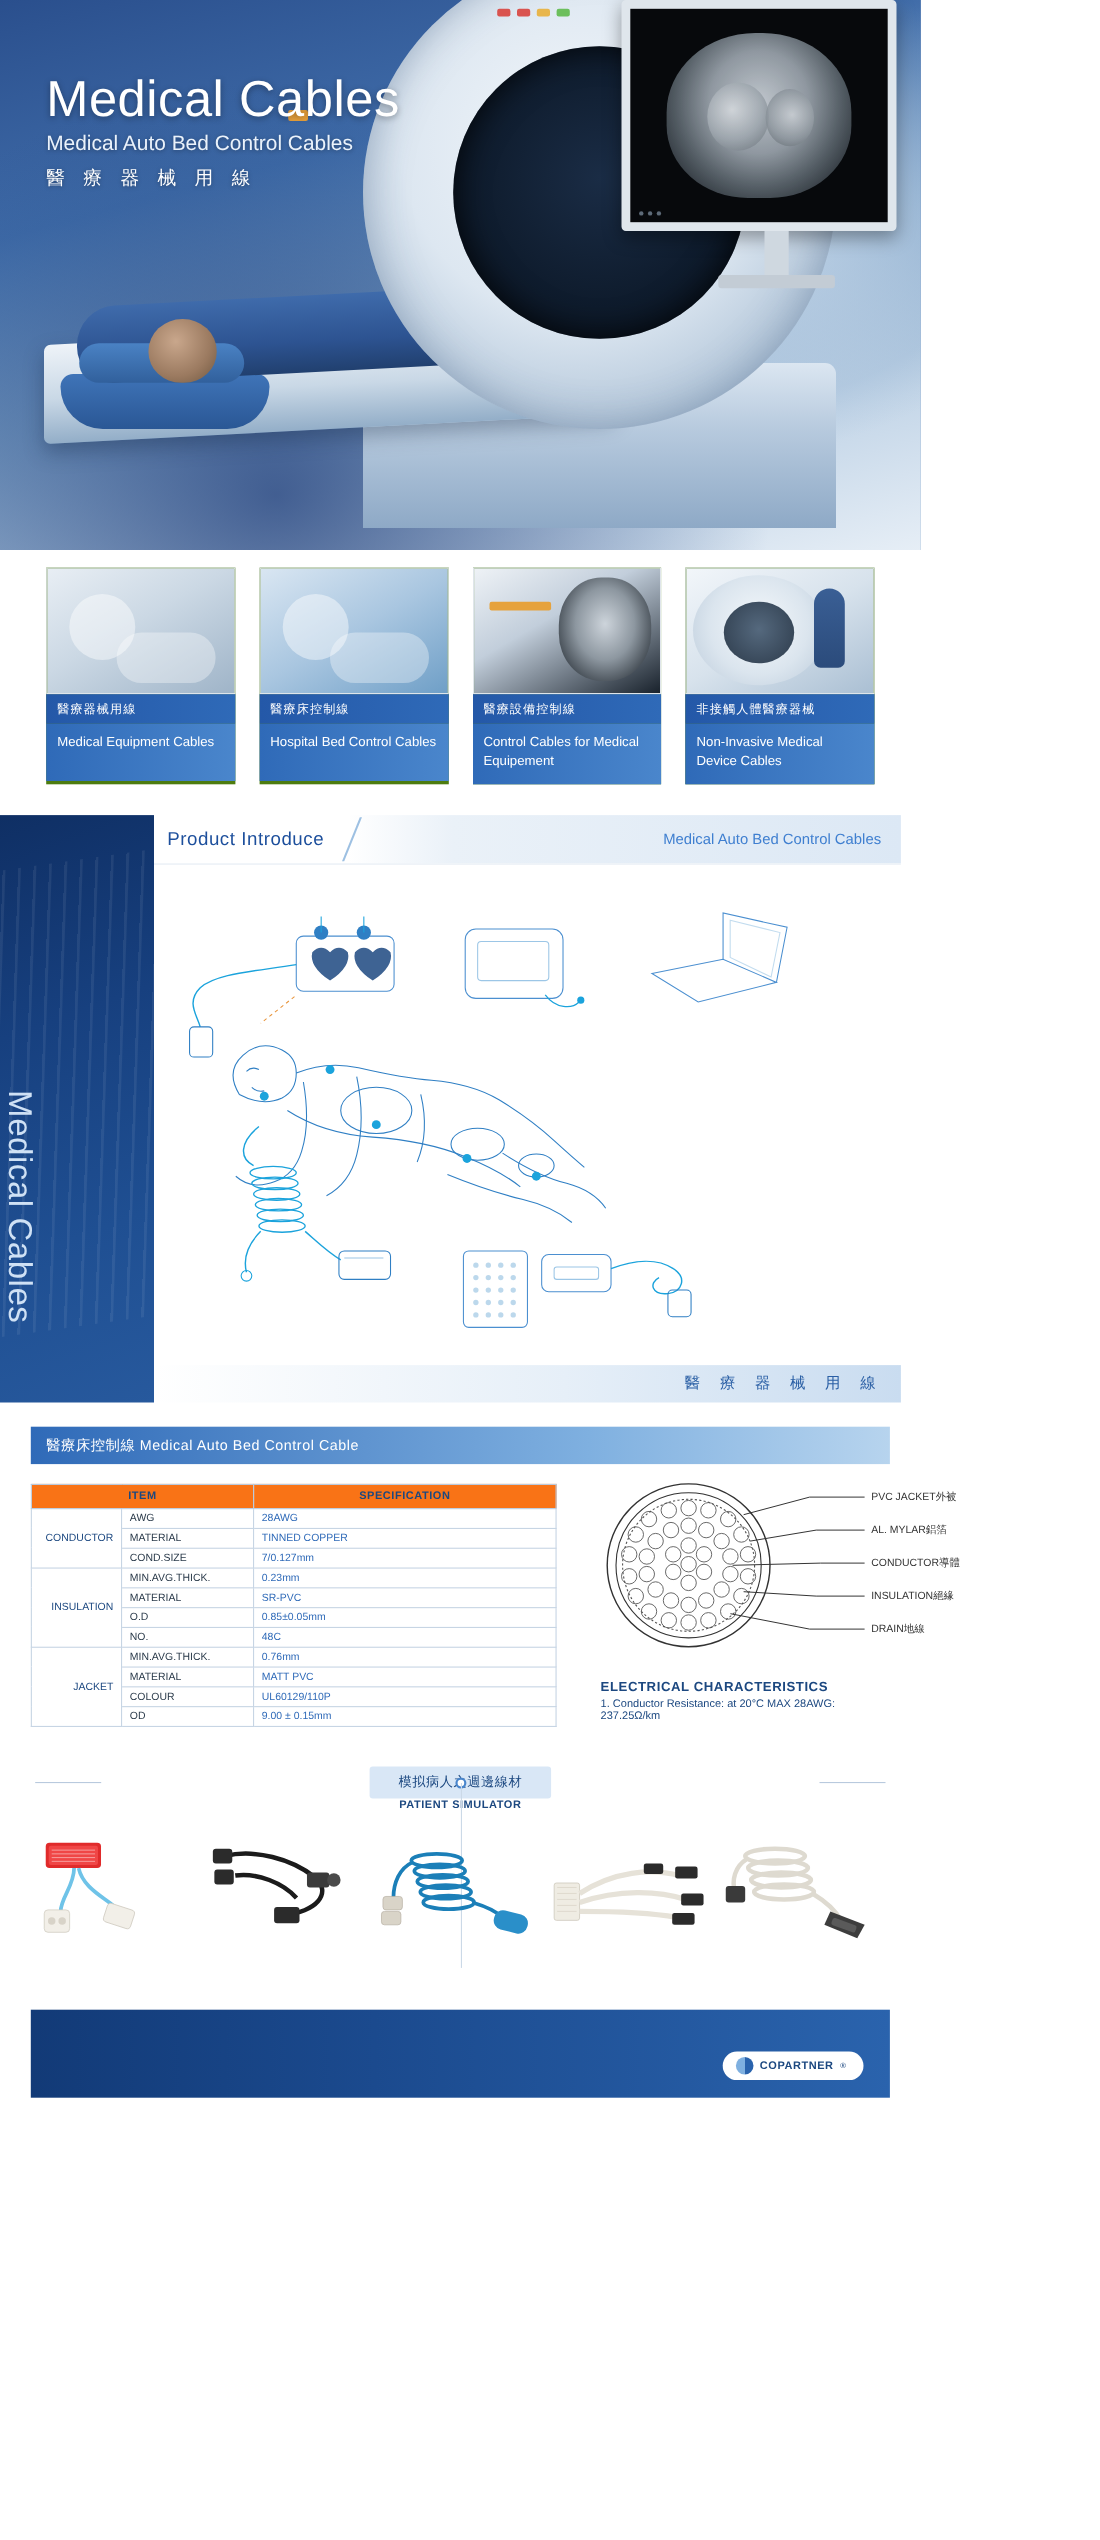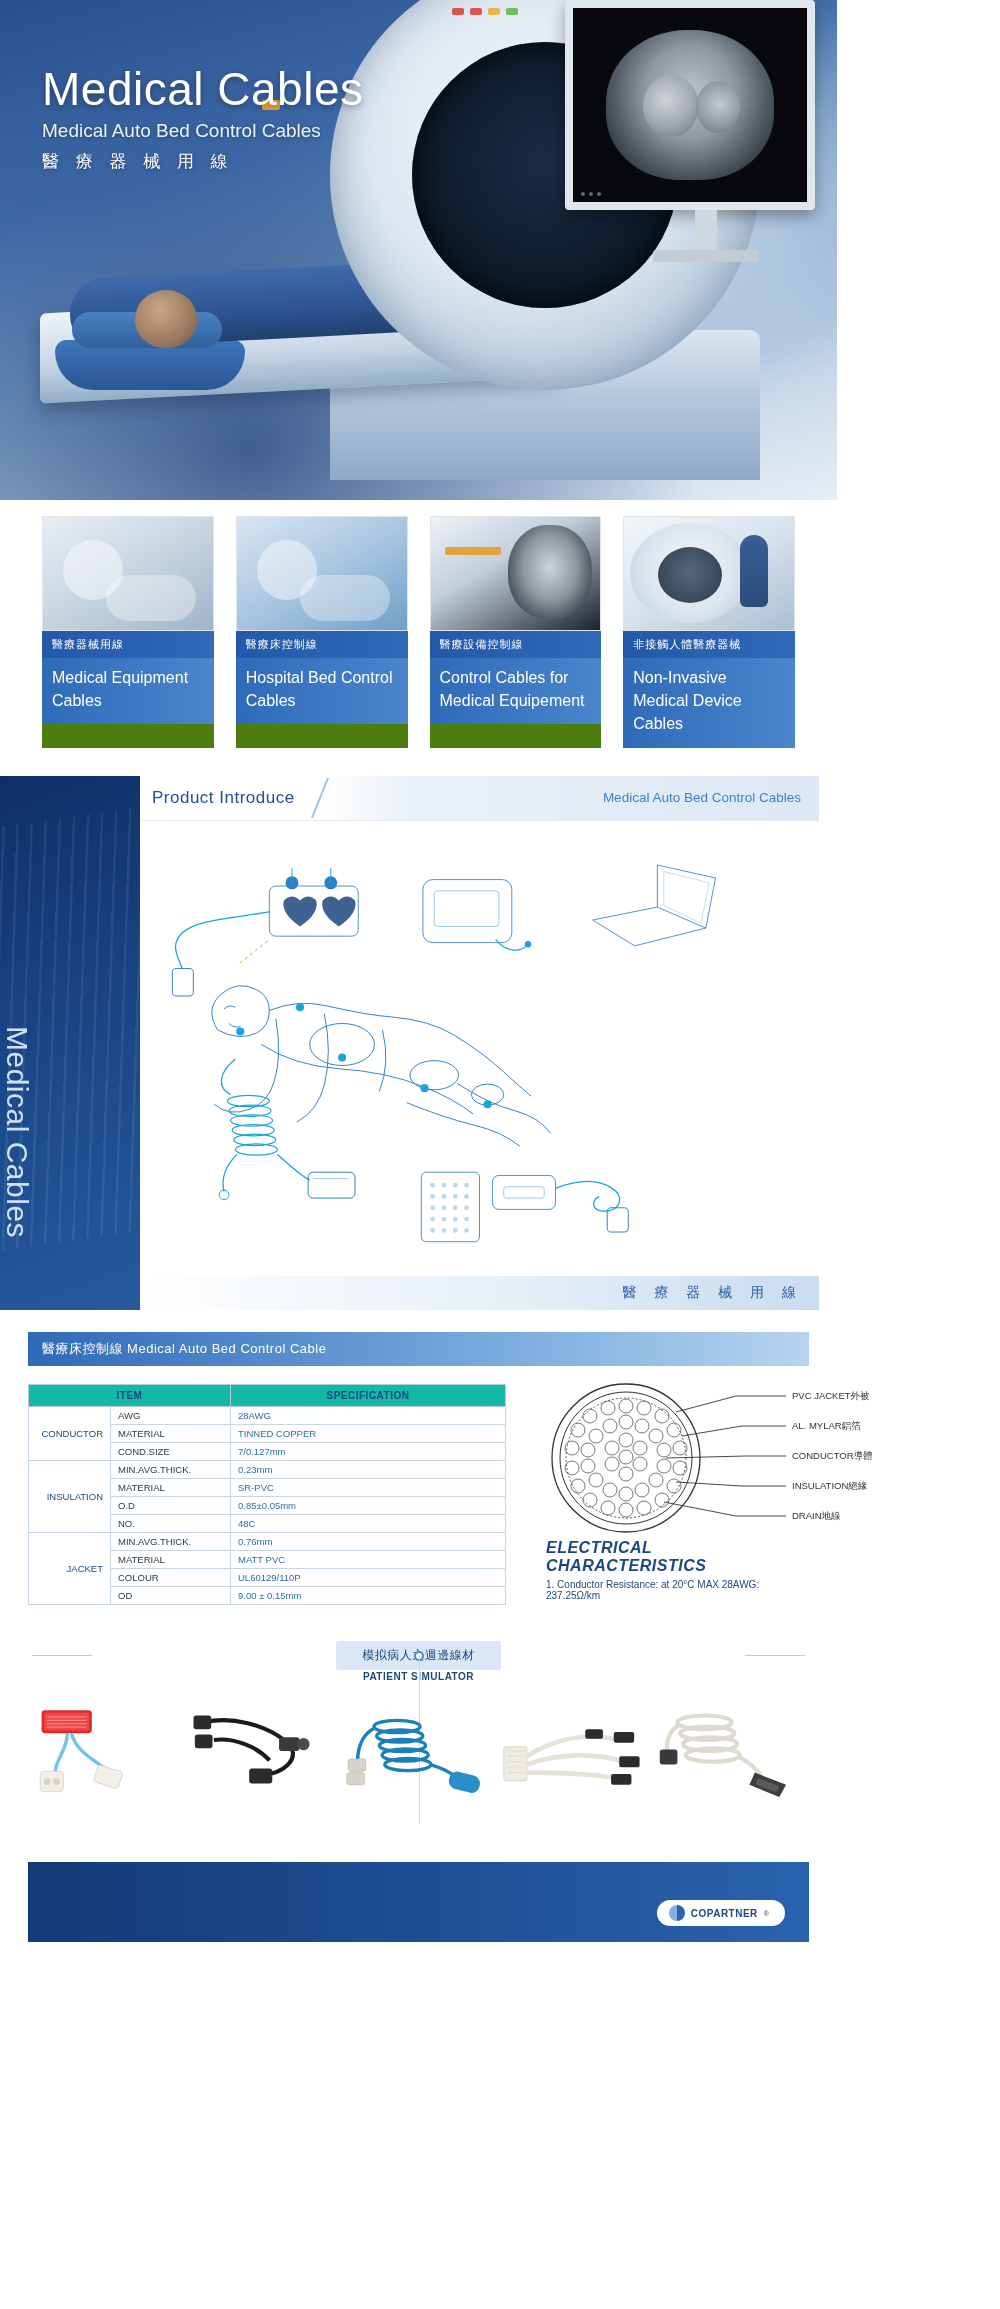--- a/index.html
+++ b/index.html
@@ -190,21 +190,21 @@
     position:absolute; right:26px; top:18px; width:28px; height:72px; border-radius:14px 14px 6px 6px;
     background: linear-gradient(180deg,#3a5f95 0%, #2b4b7b 100%);
   }
   .cat-bar {
     background: linear-gradient(90deg,#2458a8 0%, #2f6ab8 100%);
     color:#ffffff; font-size: 11px; padding: 6px 10px;
     letter-spacing: 1px;
   }
   .cat-body {
     background: linear-gradient(90deg,#2f6ab8 0%, #4a86cc 100%);
-    color:#ffffff; font-size: 16px; padding: 8px 10px 12px 10px; line-height: 1.45;
+    color:#ffffff; font-size: 12px; padding: 8px 10px 12px 10px; line-height: 1.45;
     min-height: 52px;
   }
 
   
   .intro-wrap { position: relative; background:#ffffff; }
   .intro-head {
     position: relative;
     height: 44px;
     background: linear-gradient(90deg,#ffffff 0%, #ffffff 26%, #eaf1f8 40%, #dce8f5 100%);
     margin: 8px 18px 0 140px;
@@ -257,31 +257,31 @@
   .spec-section { padding: 22px 28px 10px 28px; background:#fff; }
   .spec-title-bar {
     background: linear-gradient(90deg,#2f6ab8 0%, #7fb0e0 65%, #b7d4ee 100%);
     color:#ffffff; font-size: 13px; padding: 8px 14px; letter-spacing:.5px;
   }
   .spec-row { display:flex; gap: 30px; margin-top: 18px; }
   table.spec {
     border-collapse: collapse; width: 478px; font-size: 9.5px; color:#2a3a4a;
   }
   table.spec th {
-    background:#14b8a6; border:1px solid #b9cade; color:#1c4880; font-weight:bold;
+    background:#f97316; border:1px solid #b9cade; color:#1c4880; font-weight:bold;
     padding: 5px 6px; font-size: 10px; letter-spacing: .5px;
   }
   table.spec td { border:1px solid #c7d5e4; padding: 3px 7px; }
   table.spec td.grp { text-align:right; color:#1c4880; width: 82px; }
   table.spec td.k { width: 120px; }
   table.spec td.v { color:#2f6ab8; }
 
   .cross-wrap { position: relative; flex: 1; }
   .cross-svg { position:absolute; left: 0; top: -6px; }
-  .elec-title { color:#1c4880; font-weight:bold; font-size: 16px; letter-spacing:.5px;font-style:italic; }
+  .elec-title { color:#1c4880; font-weight:bold; font-size: 12px; letter-spacing:.5px; }
   .elec-line { color:#1c4880; font-size: 10px; margin-top: 4px; }
   .elec-box { position:absolute; left: 10px; bottom: 4px; }
 
   
   .bottom { padding: 26px 28px 0 28px; }
   .bottom-heads { display:flex; position:relative; }
   .bh { flex:1; text-align:center; position:relative; }
   .bh .pill {
     display:inline-block; background:#d9e7f6; color:#1c4880; font-size: 12px;
     padding: 6px 26px; border-radius: 3px; letter-spacing:.5px;

